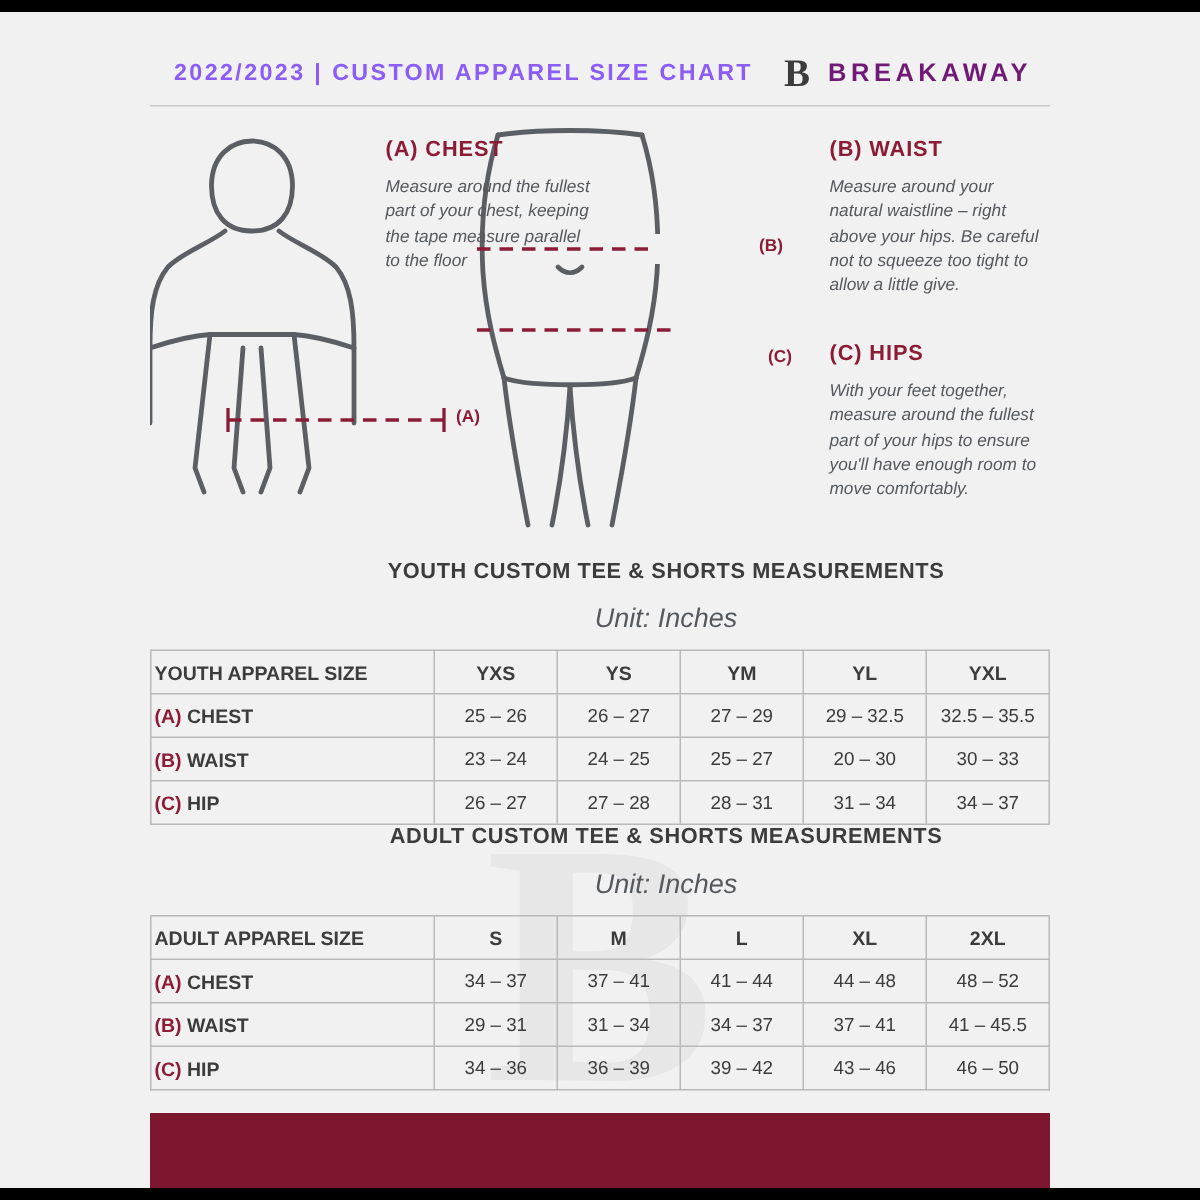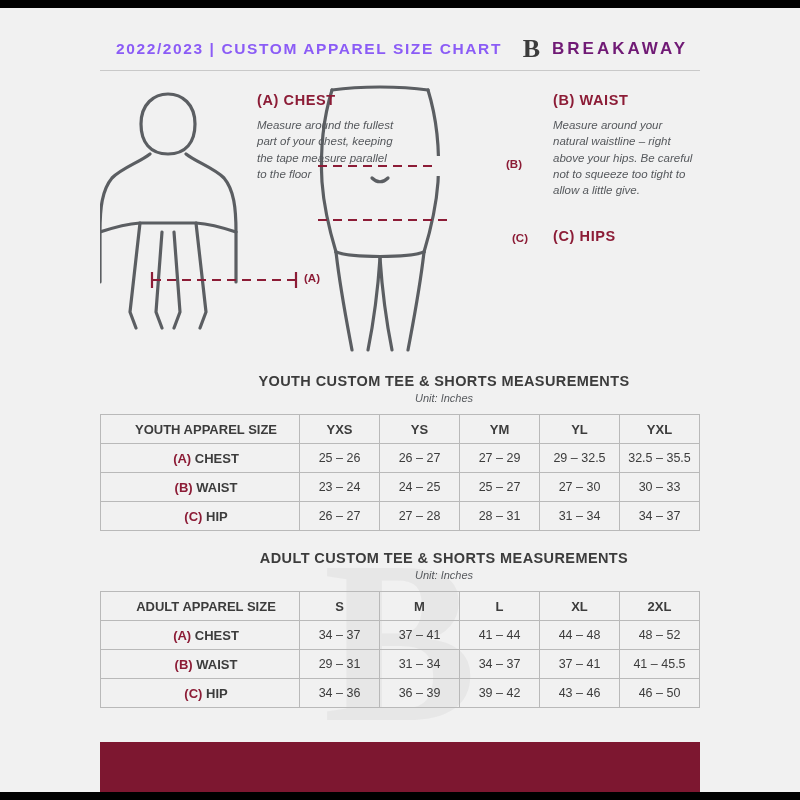--- a/index.html
+++ b/index.html
@@ -137,42 +137,42 @@
   }
   .tbl-title {
     text-align: center;
     font-size: 14.5px;
     font-weight: bold;
     color: #3c3c3c;
     letter-spacing: 0.4px;
   }
   .tbl-unit {
     text-align: center;
-    font-size: 11px;
+    font-size: 18px;
     font-style: italic;
     color: #55585c;
-    margin-top: 3px;
+    margin-top: 13px;
   }
   table.size {
     border-collapse: collapse;
     width: 600px;
     margin-top: 10px;
     table-layout: fixed;
   }
   table.size th, table.size td {
     border: 1px solid #b9b9b9;
     height: 28px;
     font-size: 12.5px;
     color: #3c3c3c;
     text-align: center;
     padding: 0;
   }
   table.size th.rowhead, table.size td.rowhead {
-    text-align: center;
-    padding-left: 12px;
+    text-align: left;
+    padding-left: 2px;
     width: 186px;
   }
   table.size th {
     font-weight: bold;
     font-size: 13px;
   }
   table.size td.rowhead {
     font-weight: bold;
     font-size: 13px;
   }
@@ -252,20 +252,21 @@
       <div class="callout-chest">
         <div class="callout-title">(A) CHEST</div>
         <div class="callout-body">Measure around the fullest part of your chest, keeping the tape measure parallel to the floor</div>
       </div>
       <div class="callout-waist">
         <div class="callout-title">(B) WAIST</div>
         <div class="callout-body">Measure around your natural waistline – right above your hips. Be careful not to squeeze too tight to allow a little give.</div>
       </div>
       <div class="callout-hips">
         <div class="callout-title">(C) HIPS</div>
+        <div class="callout-body">With your feet together, measure around the fullest part of your hips to ensure you'll have enough room to move comfortably.</div>
       </div>
     </div>
 
     <div class="section" style="top:365px;">
       <div class="tbl-title">YOUTH CUSTOM TEE &amp; SHORTS MEASUREMENTS</div>
       <div class="tbl-unit">Unit: Inches</div>
       <table class="size">
         <thead>
           <tr>
             <th class="rowhead">YOUTH APPAREL SIZE</th>
@@ -289,21 +290,21 @@
             <td>32.5 – 35.5</td>
           </tr>
           <tr>
             <td class="rowhead">
               <span class="tag">(B)</span>
               <span>WAIST</span>
             </td>
             <td>23 – 24</td>
             <td>24 – 25</td>
             <td>25 – 27</td>
-            <td>27 – 30</td>
+            <td>20 – 30</td>
             <td>30 – 33</td>
           </tr>
           <tr>
             <td class="rowhead">
               <span class="tag">(C)</span>
               <span>HIP</span>
             </td>
             <td>26 – 27</td>
             <td>27 – 28</td>
             <td>28 – 31</td>

